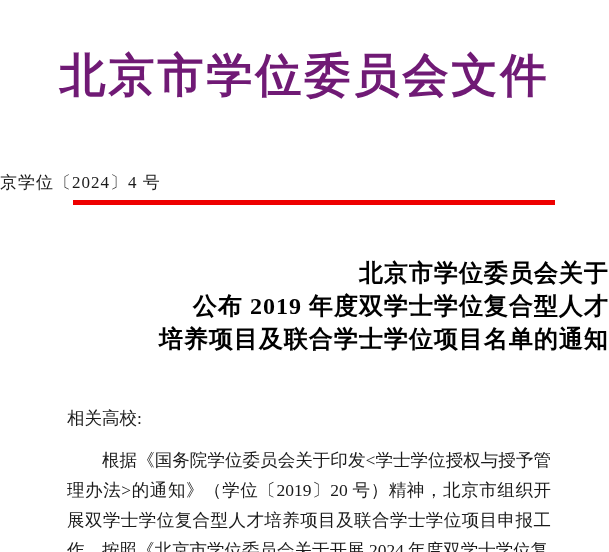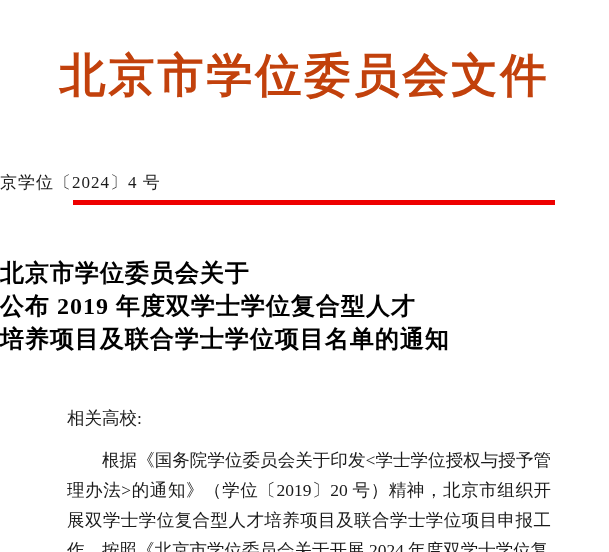--- a/index.html
+++ b/index.html
@@ -16,21 +16,21 @@
   .red-header {
     position: absolute;
     top: 50px;
     left: 0;
     right: 0;
     text-align: center;
     font-size: 46px;
     line-height: 1.15;
     font-weight: bold;
     letter-spacing: 3px;
-    color: #c2410c;
+    color: #701a75;
     white-space: nowrap;
   }
   .doc-number {
     position: absolute;
     top: 171px;
     left: 0;
     right: 0;
     text-align: left;
     font-size: 17px;
     letter-spacing: 1px;
@@ -43,21 +43,21 @@
     left: 73px;
     width: 482px;
     height: 5px;
     background: #ee0000;
   }
   .doc-title {
     position: absolute;
     top: 257px;
     left: 0;
     right: 0;
-    text-align: left;
+    text-align: right;
     font-weight: bold;
     font-size: 24px;
     line-height: 33px;
     letter-spacing: 1px;
     color: #000000;
   }
   .body-block {
     position: absolute;
     top: 404px;
     left: 67px;

